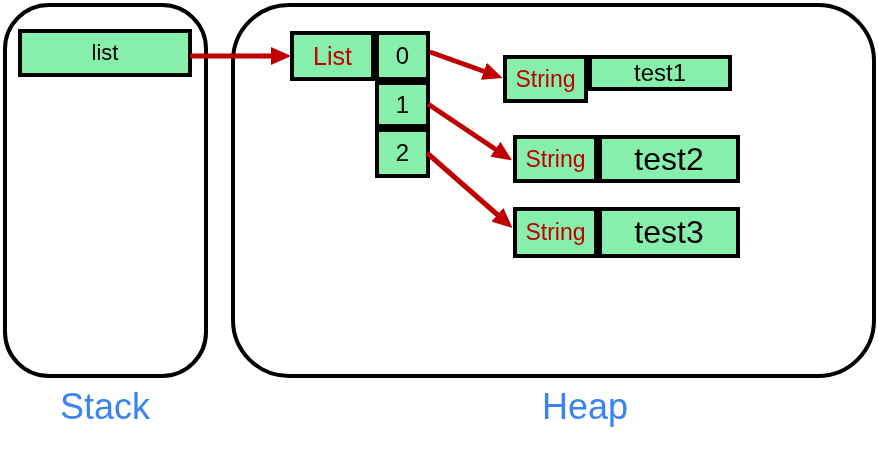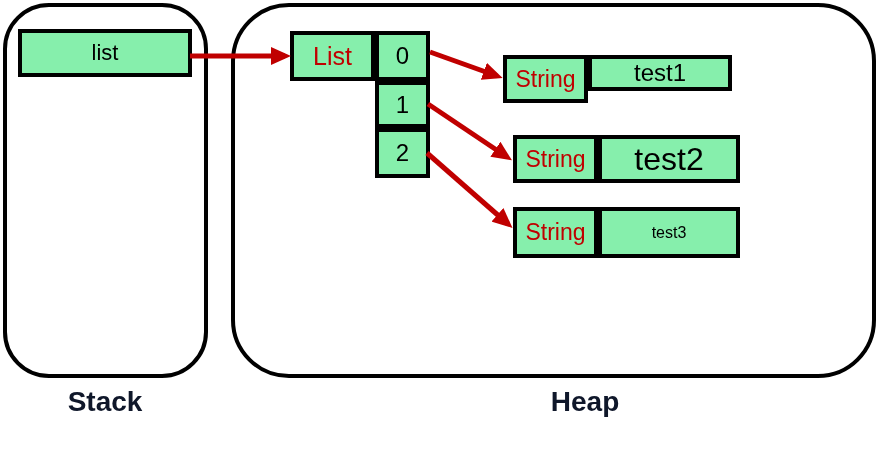--- a/index.html
+++ b/index.html
@@ -40,28 +40,28 @@
   .var-box    { left: 18px;  top: 29px;  width: 174px; height: 48px; font-size: 22px; }
   .list-cell  { left: 290px; top: 31px;  width: 85px;  height: 50px; font-size: 25px; }
   .idx-0      { left: 375px; top: 31px;  width: 55px;  height: 50px; font-size: 24px; }
   .idx-1      { left: 375px; top: 81px;  width: 55px;  height: 47px; font-size: 24px; }
   .idx-2      { left: 375px; top: 128px; width: 55px;  height: 50px; font-size: 24px; }
   .s1-type    { left: 503px; top: 55px;  width: 85px;  height: 48px; font-size: 23px; }
   .s1-val     { left: 588px; top: 55px;  width: 144px; height: 36px; font-size: 24px; }
   .s2-type    { left: 513px; top: 135px; width: 85px;  height: 48px; font-size: 23px; }
   .s2-val     { left: 598px; top: 135px; width: 142px; height: 48px; font-size: 32px; }
   .s3-type    { left: 513px; top: 207px; width: 85px;  height: 51px; font-size: 23px; }
-  .s3-val     { left: 598px; top: 207px; width: 142px; height: 51px; font-size: 16px; }
+  .s3-val     { left: 598px; top: 207px; width: 142px; height: 51px; font-size: 32px; }
   .region-label {
     position: absolute;
     top: 386px;
     transform: translateX(-50%);
-    font-size: 28px;
-    font-weight: 700;
-    color: #0f172a;
+    font-size: 36px;
+    font-weight: 400;
+    color: #3b82f6;
     white-space: nowrap;
   }
   .stack-label { left: 105px; }
   .heap-label  { left: 553px; margin-left: 32px; }
   .arrow-layer {
     position: absolute;
     left: 0; top: 0;
     width: 878px; height: 461px;
     pointer-events: none;
     z-index: 5;

